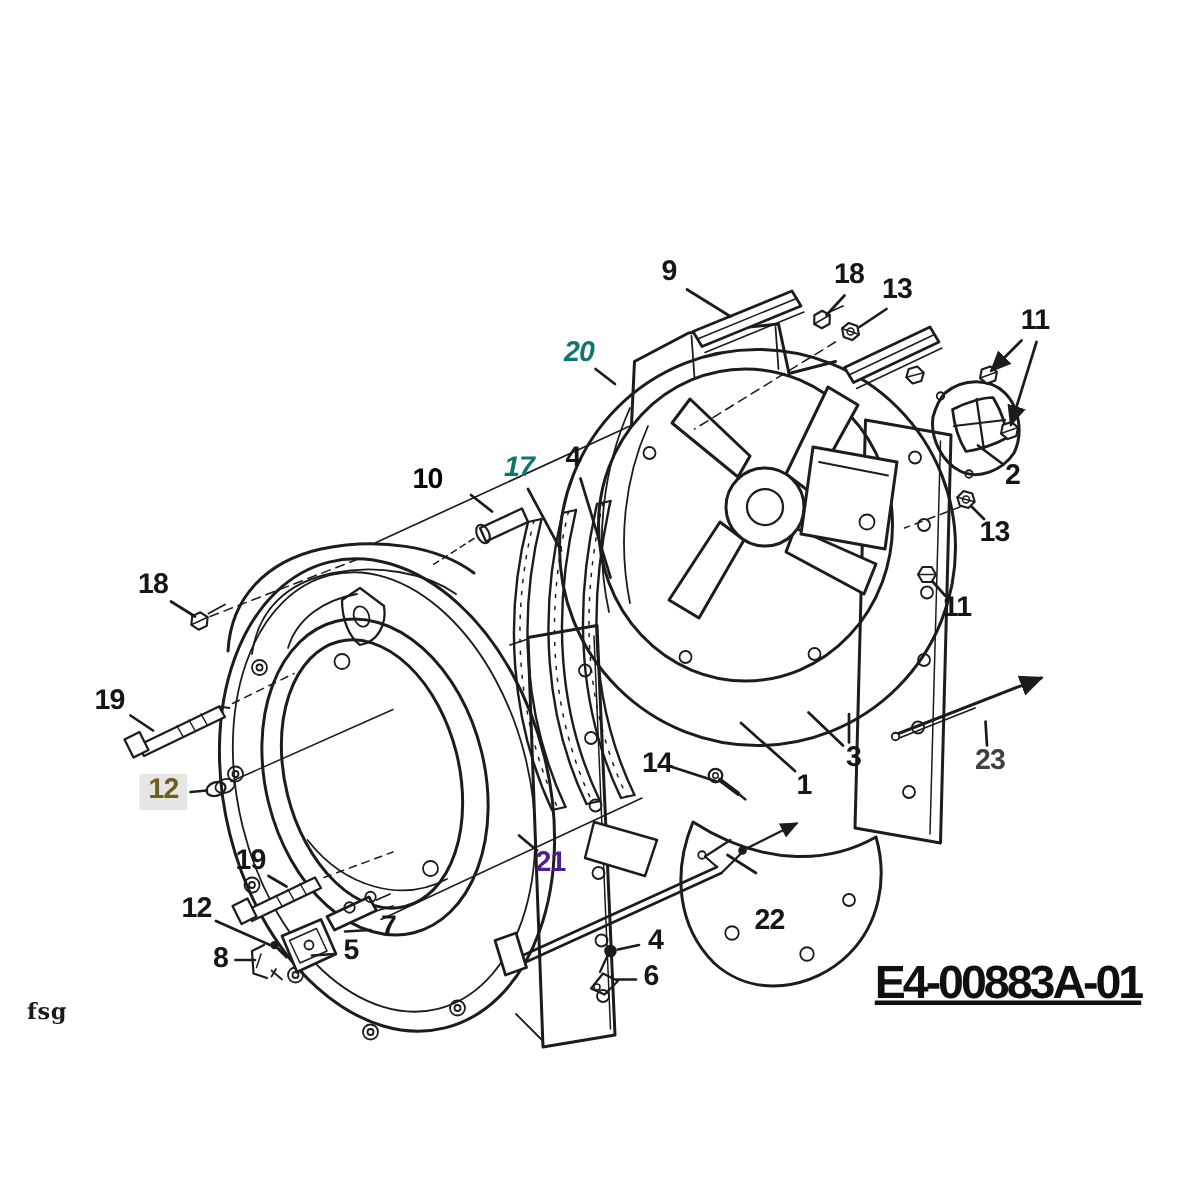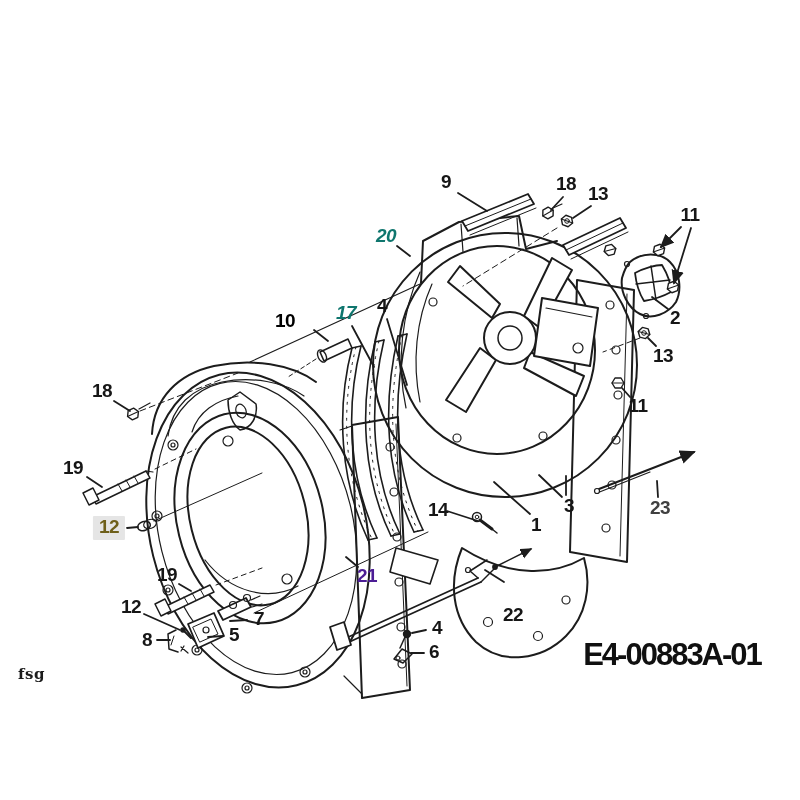--- a/index.html
+++ b/index.html
@@ -7,21 +7,21 @@
          font-family:"Liberation Sans",sans-serif;}
   svg.draw{position:absolute;left:0;top:0;}
   #callout-layer{position:absolute;left:0;top:0;width:800px;height:800px;pointer-events:none;}
   .callout{position:absolute;transform:translate(-50%,-50%);
            font:700 19px "Liberation Sans",sans-serif;color:#161616;
            letter-spacing:-0.5px;white-space:nowrap;pointer-events:auto;line-height:1.1;}
   .callout.hl{padding:1px 6px 2px 6px;border-radius:1px;}
   .fsg{position:absolute;left:18px;top:665px;
        font:700 15px "DejaVu Serif",serif;color:#1b1b1b;letter-spacing:.5px;}
   .partno{position:absolute;left:560px;top:637px;width:224px;text-align:center;
-          font:700 31px "Liberation Sans",sans-serif;color:#101010;letter-spacing:-2px;}
+          font:700 31px "Liberation Sans",sans-serif;color:#101010;letter-spacing:-2px;text-decoration:underline;}
 </style>
 </head>
 <body>
 
 <div class="stage">
 
   <svg class="draw" width="800" height="800" viewBox="0 0 800 800" stroke-linecap="round" stroke-linejoin="round" style="color: rgb(28, 28, 28);">
     <defs>
       <marker id="arrowhead" markerWidth="9" markerHeight="8" refX="7" refY="3.5" orient="auto">
         <path d="M0,0 L8,3.5 L0,7 Z" fill="currentColor" stroke="none"></path>

